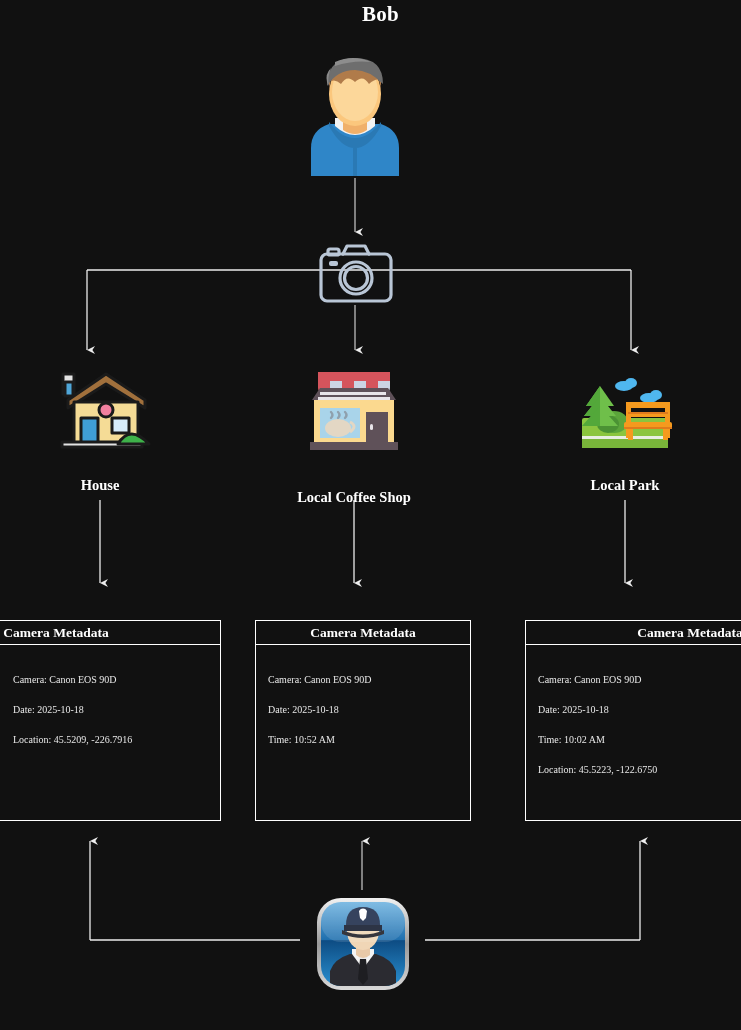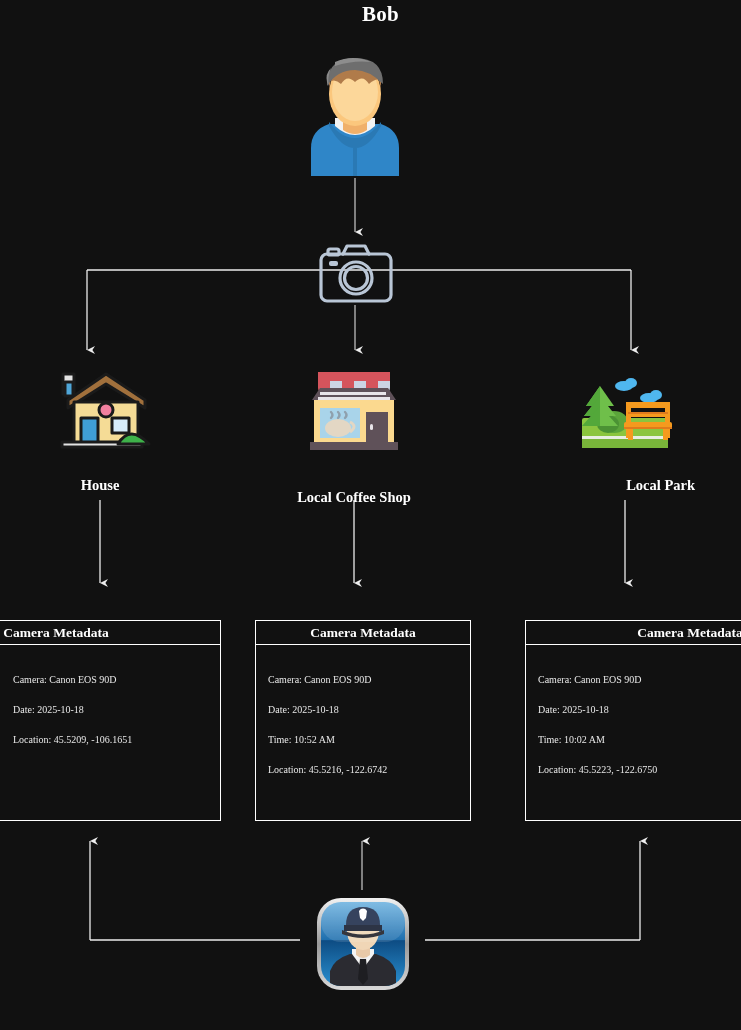--- a/index.html
+++ b/index.html
@@ -51,21 +51,21 @@
   .place-label {
     position: absolute;
     text-align: center;
     font-weight: bold;
     font-size: 14.5px;
     color: #ffffff;
     white-space: nowrap;
   }
   #label-0 { left: 30px;  width: 140px; top: 477px; }
   #label-1 { left: 283px; width: 142px; top: 477px; margin-top: 12px; }
-  #label-2 { left: 555px; width: 140px; top: 477px; text-align: right; }
+  #label-2 { left: 555px; width: 140px; top: 477px; }
 
   
   .icon-wrap { position: absolute; }
   #icon-bob    { left: 305px; top: 52px;  width: 100px; height: 124px; }
   #icon-camera { left: 318px; top: 240px; width: 76px;  height: 64px; }
   #icon-house  { left: 50px;  top: 366px; width: 110px; height: 94px; }
   #icon-coffee { left: 300px; top: 366px; width: 108px; height: 94px; }
   #icon-park   { left: 578px; top: 372px; width: 94px;  height: 80px; }
   #icon-police { left: 316px; top: 897px; width: 94px;  height: 94px; }
 
@@ -269,31 +269,30 @@
 
   <div class="place-label" id="label-0">House</div>
   <div class="place-label" id="label-1">Local Coffee Shop</div>
   <div class="place-label" id="label-2">Local Park</div>
 
   <div class="meta-card" id="meta-0">
     <div class="meta-head">Camera Metadata</div>
     <div class="meta-body">
       <div class="meta-line">Camera: Canon EOS 90D</div>
       <div class="meta-line">Date: 2025-10-18</div>
-      <div class="meta-line">Location: 45.5209, -106.1651</div>
+      <div class="meta-line">Location: 45.5209, -226.7916</div>
     </div>
   </div>
 
   <div class="meta-card" id="meta-1">
     <div class="meta-head">Camera Metadata</div>
     <div class="meta-body">
       <div class="meta-line">Camera: Canon EOS 90D</div>
       <div class="meta-line">Date: 2025-10-18</div>
       <div class="meta-line">Time: 10:52 AM</div>
-      <div class="meta-line">Location: 45.5216, -122.6742</div>
     </div>
   </div>
 
   <div class="meta-card" id="meta-2">
     <div class="meta-head">Camera Metadata</div>
     <div class="meta-body">
       <div class="meta-line">Camera: Canon EOS 90D</div>
       <div class="meta-line">Date: 2025-10-18</div>
       <div class="meta-line">Time: 10:02 AM</div>
       <div class="meta-line">Location: 45.5223, -122.6750</div>

